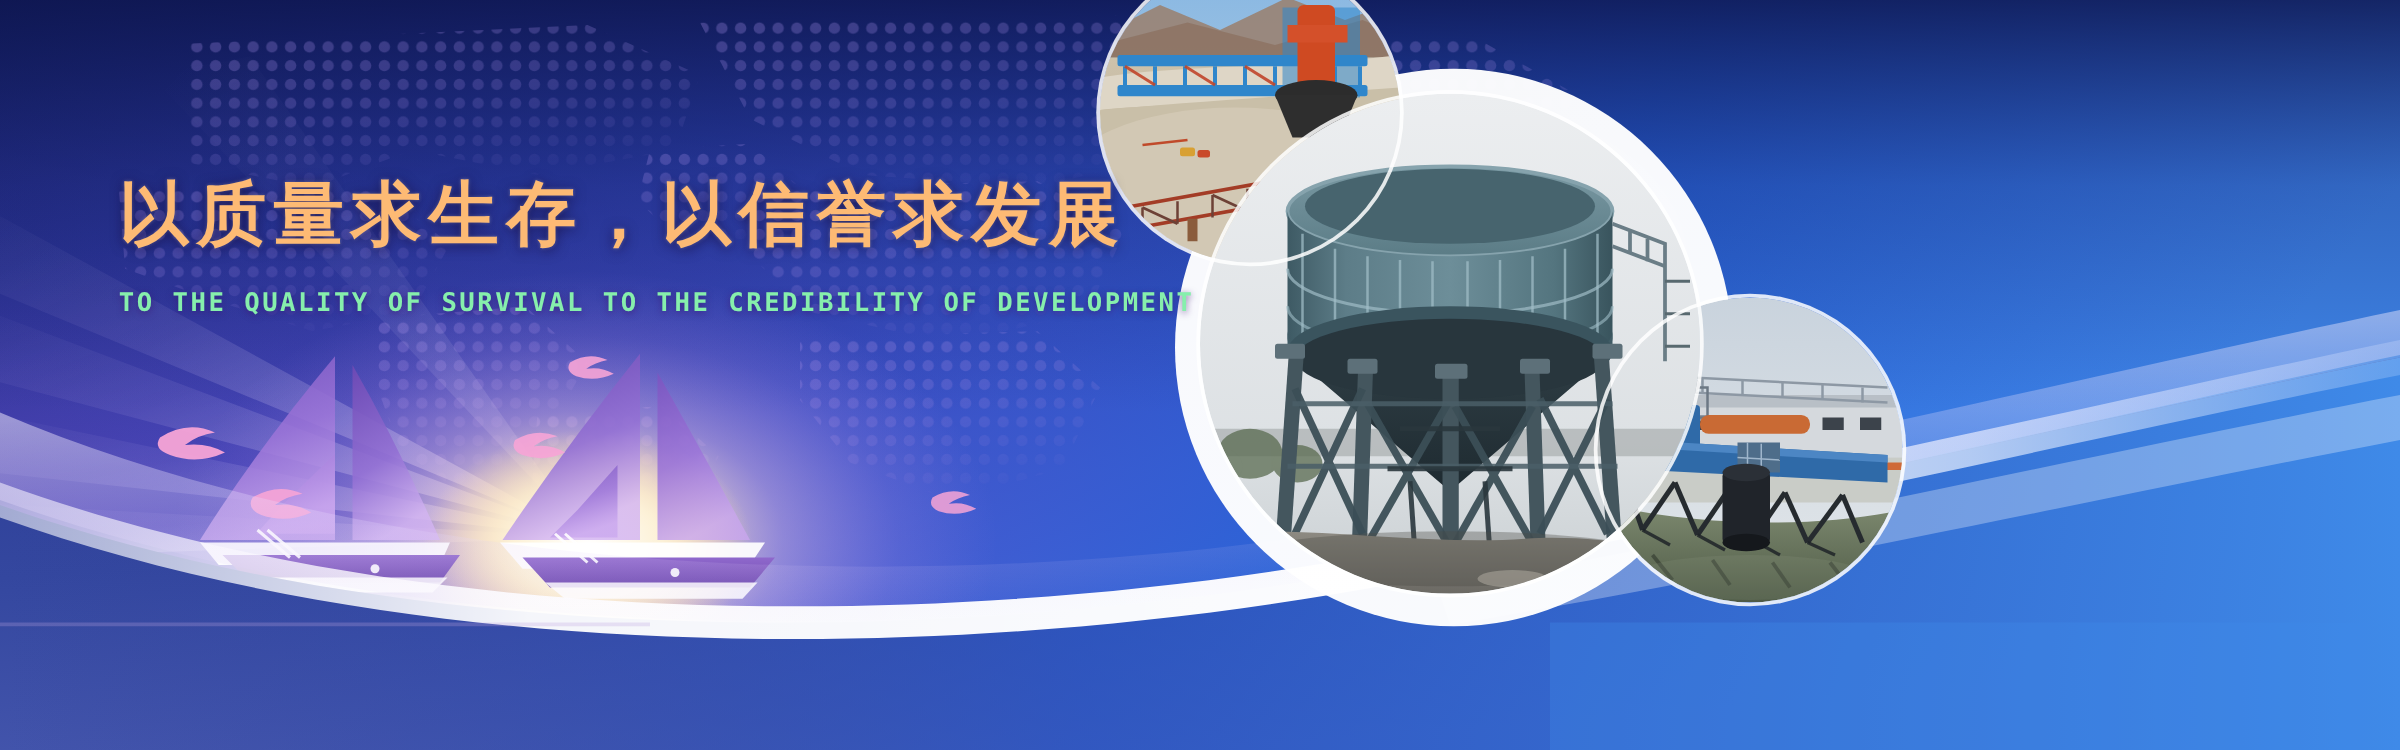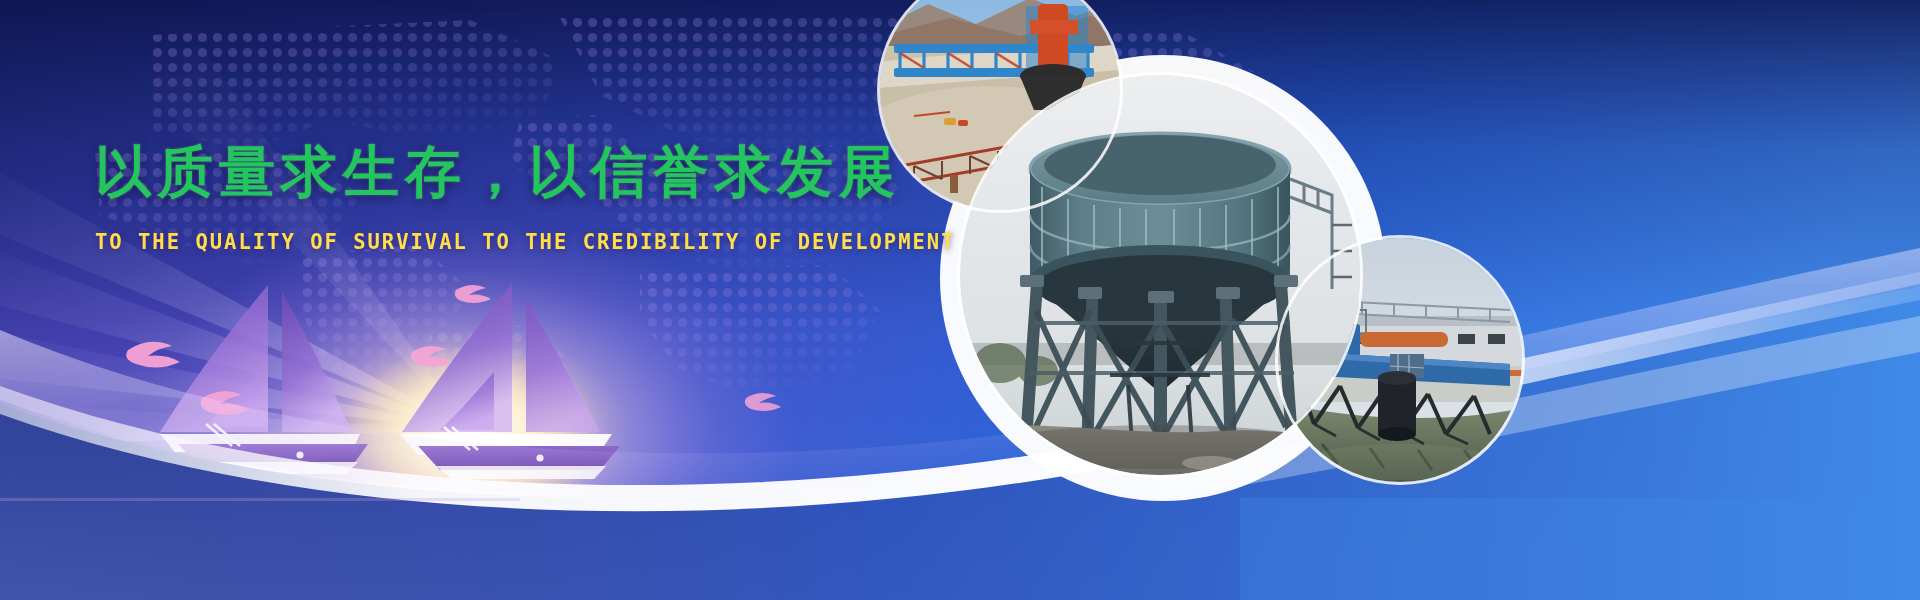--- a/index.html
+++ b/index.html
@@ -17,32 +17,32 @@
   
   #text-block{
     position:absolute;left:95px;top:140px;width:820px;
     z-index:40;
   }
   #headline{
     font-family:"Liberation Serif",serif;
     font-weight:700;
     font-size:56px;
     letter-spacing:6px;
-    color:#22c55e;
+    color:#fdba74;
     white-space:nowrap;
     text-shadow:0 2px 10px rgba(20,10,60,.75),0 0 3px rgba(255,255,255,.35);
     line-height:1.15;
   }
   #subhead{
     margin-top:26px;
     font-family:"DejaVu Sans Mono",monospace;
     font-weight:700;
     font-size:20.5px;
     letter-spacing:2.0px;
-    color:#fde047;
+    color:#86efac;
     white-space:nowrap;
     text-shadow:0 1px 6px rgba(60,20,110,.65);
   }
 
   
   .photo-circle{
     position:absolute;border-radius:50%;overflow:hidden;z-index:30;
   }
   .photo-circle > svg{display:block;}
   #circle-main-halo{

